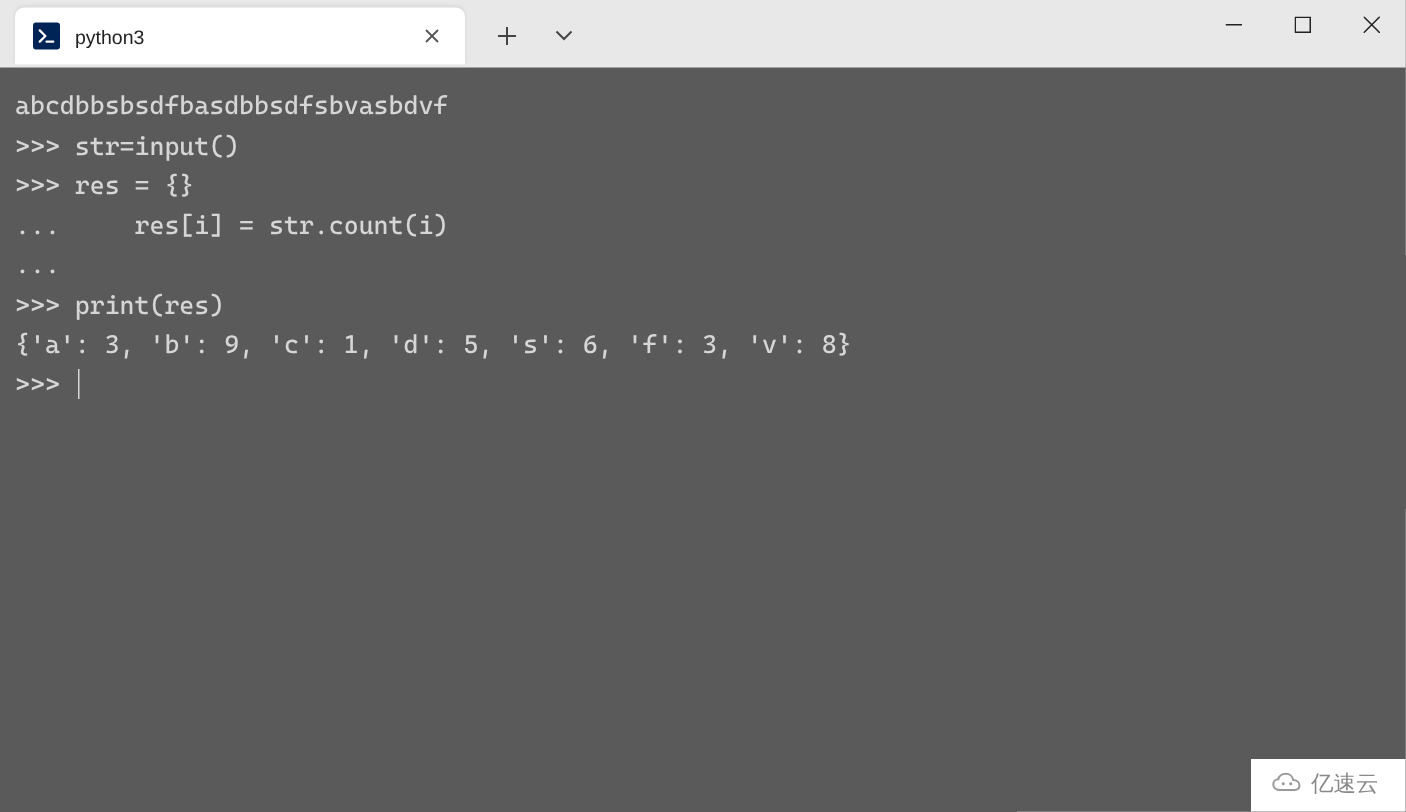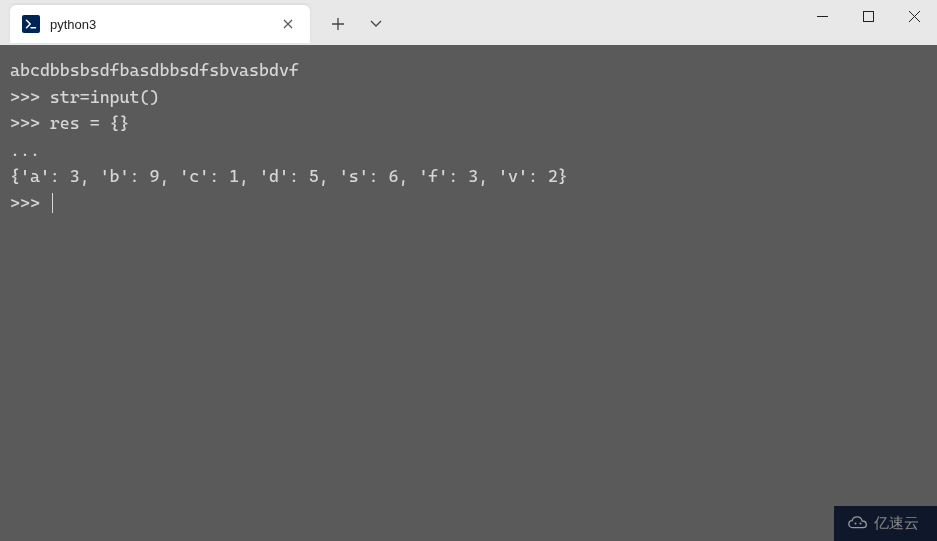--- a/index.html
+++ b/index.html
@@ -122,26 +122,26 @@
       height: 20px;
       background: #d6d6d6;
       vertical-align: middle;
       margin-left: 2px;
       transform: translateY(-1px);
     }
     .watermark {
       position: absolute;
       right: 0;
       bottom: 0;
-      background: #0f172a;
+      background: #ffffff;
       padding: 6px 18px 6px 14px;
       display: flex;
       align-items: center;
       gap: 6px;
-      font-family: Liberation Serif, serif;
+      font-family: Liberation Mono, monospace;
       font-size: 15px;
       color: #888;
       font-weight: 500;
     }
     .watermark-icon {
       width: 20px;
       height: 20px;
     }
   </style>
 </head>
@@ -192,22 +192,24 @@
         <path d="M0 0 L11 11 M11 0 L0 11" stroke="#222" stroke-width="1"></path>
       </svg>
     </div>
   </div>
 </div>
 
 <div class="terminal">
   <div class="terminal-line">abcdbbsbsdfbasdbbsdfsbvasbdvf</div>
   <div class="terminal-line">&gt;&gt;&gt; str=input()</div>
   <div class="terminal-line">&gt;&gt;&gt; res = {}</div>
+  <div class="terminal-line">...     res[i] = str.count(i)</div>
   <div class="terminal-line">...</div>
-  <div class="terminal-line">{'a': 3, 'b': 9, 'c': 1, 'd': 5, 's': 6, 'f': 3, 'v': 2}</div>
+  <div class="terminal-line">&gt;&gt;&gt; print(res)</div>
+  <div class="terminal-line">{'a': 3, 'b': 9, 'c': 1, 'd': 5, 's': 6, 'f': 3, 'v': 8}</div>
   <div class="terminal-line"><span>&gt;&gt;&gt; </span><span class="cursor"></span></div>
 
   <div class="watermark">
     <span class="watermark-icon">
       <svg viewBox="0 0 24 16" fill="none">
         <path d="M6 14 C3 14 1 12 1 9.5 C1 7 3 5.5 5 5.5 C5.5 3 8 1 11 1 C14 1 16.5 3 17 6 C20 6 22 8 22 10.5 C22 13 20 14 18 14 Z" stroke="#999" stroke-width="1.6" fill="none"></path>
         <circle cx="9" cy="9" r="1.2" fill="#999"></circle>
         <circle cx="15" cy="9" r="1.2" fill="#999"></circle>
       </svg>
     </span>

